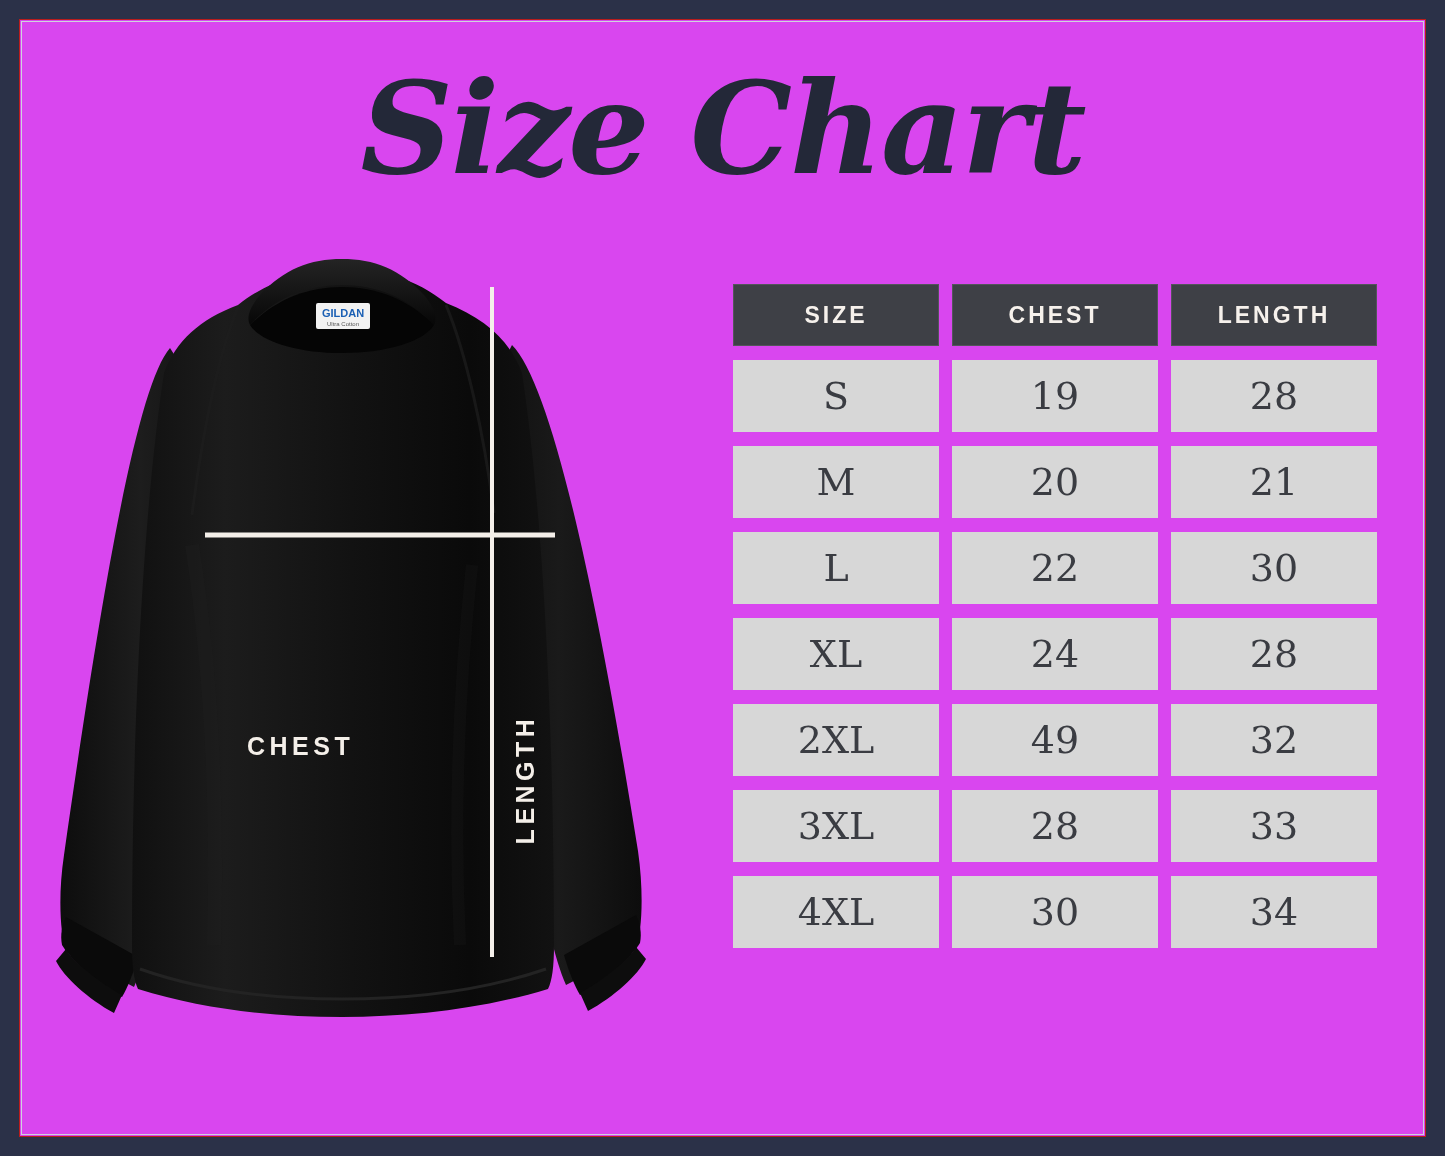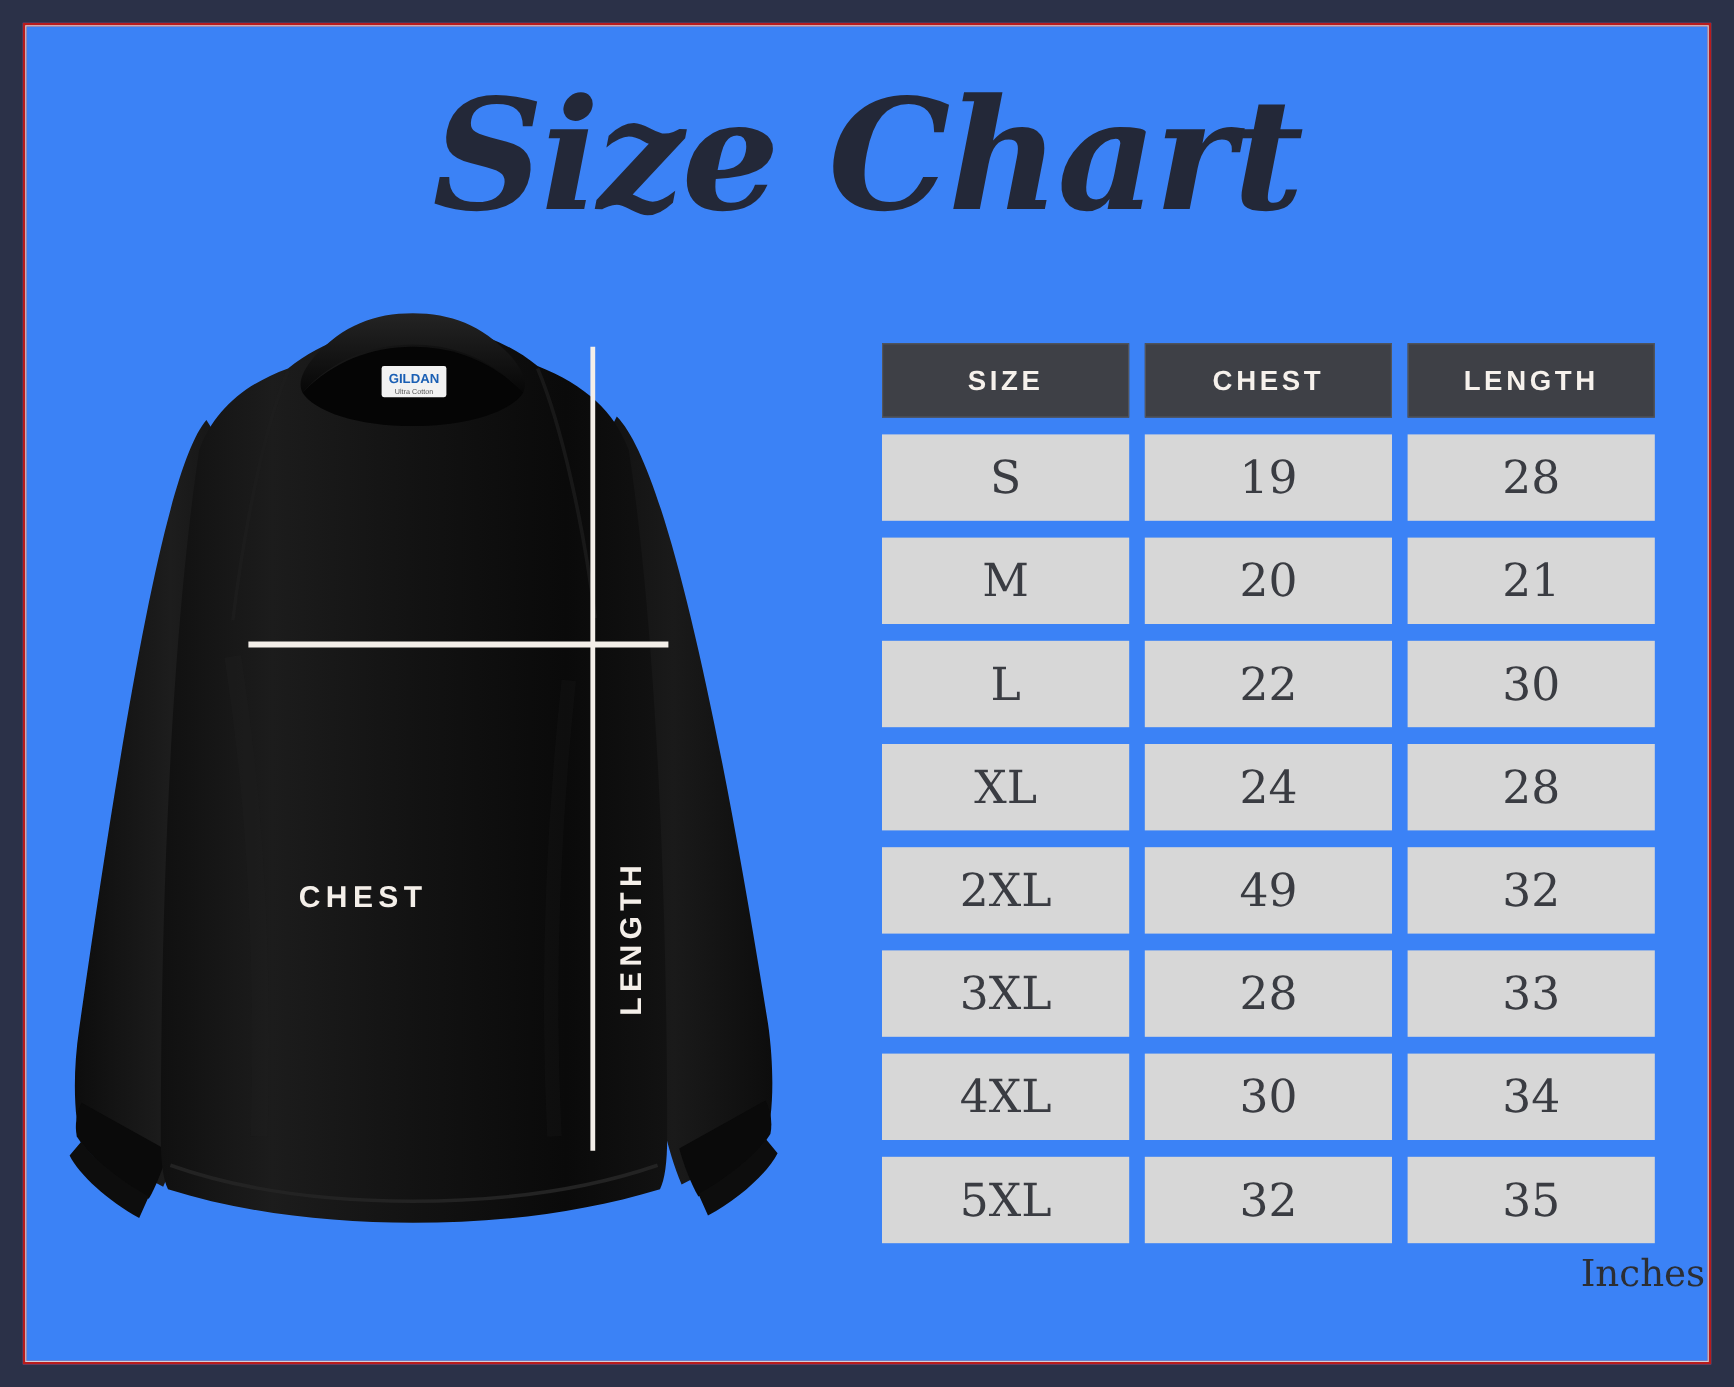--- a/index.html
+++ b/index.html
@@ -17,22 +17,22 @@
     width: 1445px;
     height: 1156px;
     background: #2b3148;
     padding: 19px;
   }
 
   .inner-frame {
     position: relative;
     width: 100%;
     height: 100%;
-    background: #3b82f6;
-    border: 3px solid #b91c1c;
+    background: #d946ef;
+    border: 1px solid #b91c1c;
     outline: 1px solid #cfd2dc;
     outline-offset: -3px;
     overflow: hidden;
   }
 
   
   .title {
     position: absolute;
     top: 22px;
     left: 0;
@@ -283,25 +283,19 @@
           <tr>
             <td>3XL</td>
             <td>28</td>
             <td>33</td>
           </tr>
           <tr>
             <td>4XL</td>
             <td>30</td>
             <td>34</td>
           </tr>
-          <tr>
-            <td>5XL</td>
-            <td>32</td>
-            <td>35</td>
-          </tr>
         </tbody>
       </table>
     </div>
 
-    <div class="units">Inches</div>
 
   </div>
 </div>
 
 </body></html>

